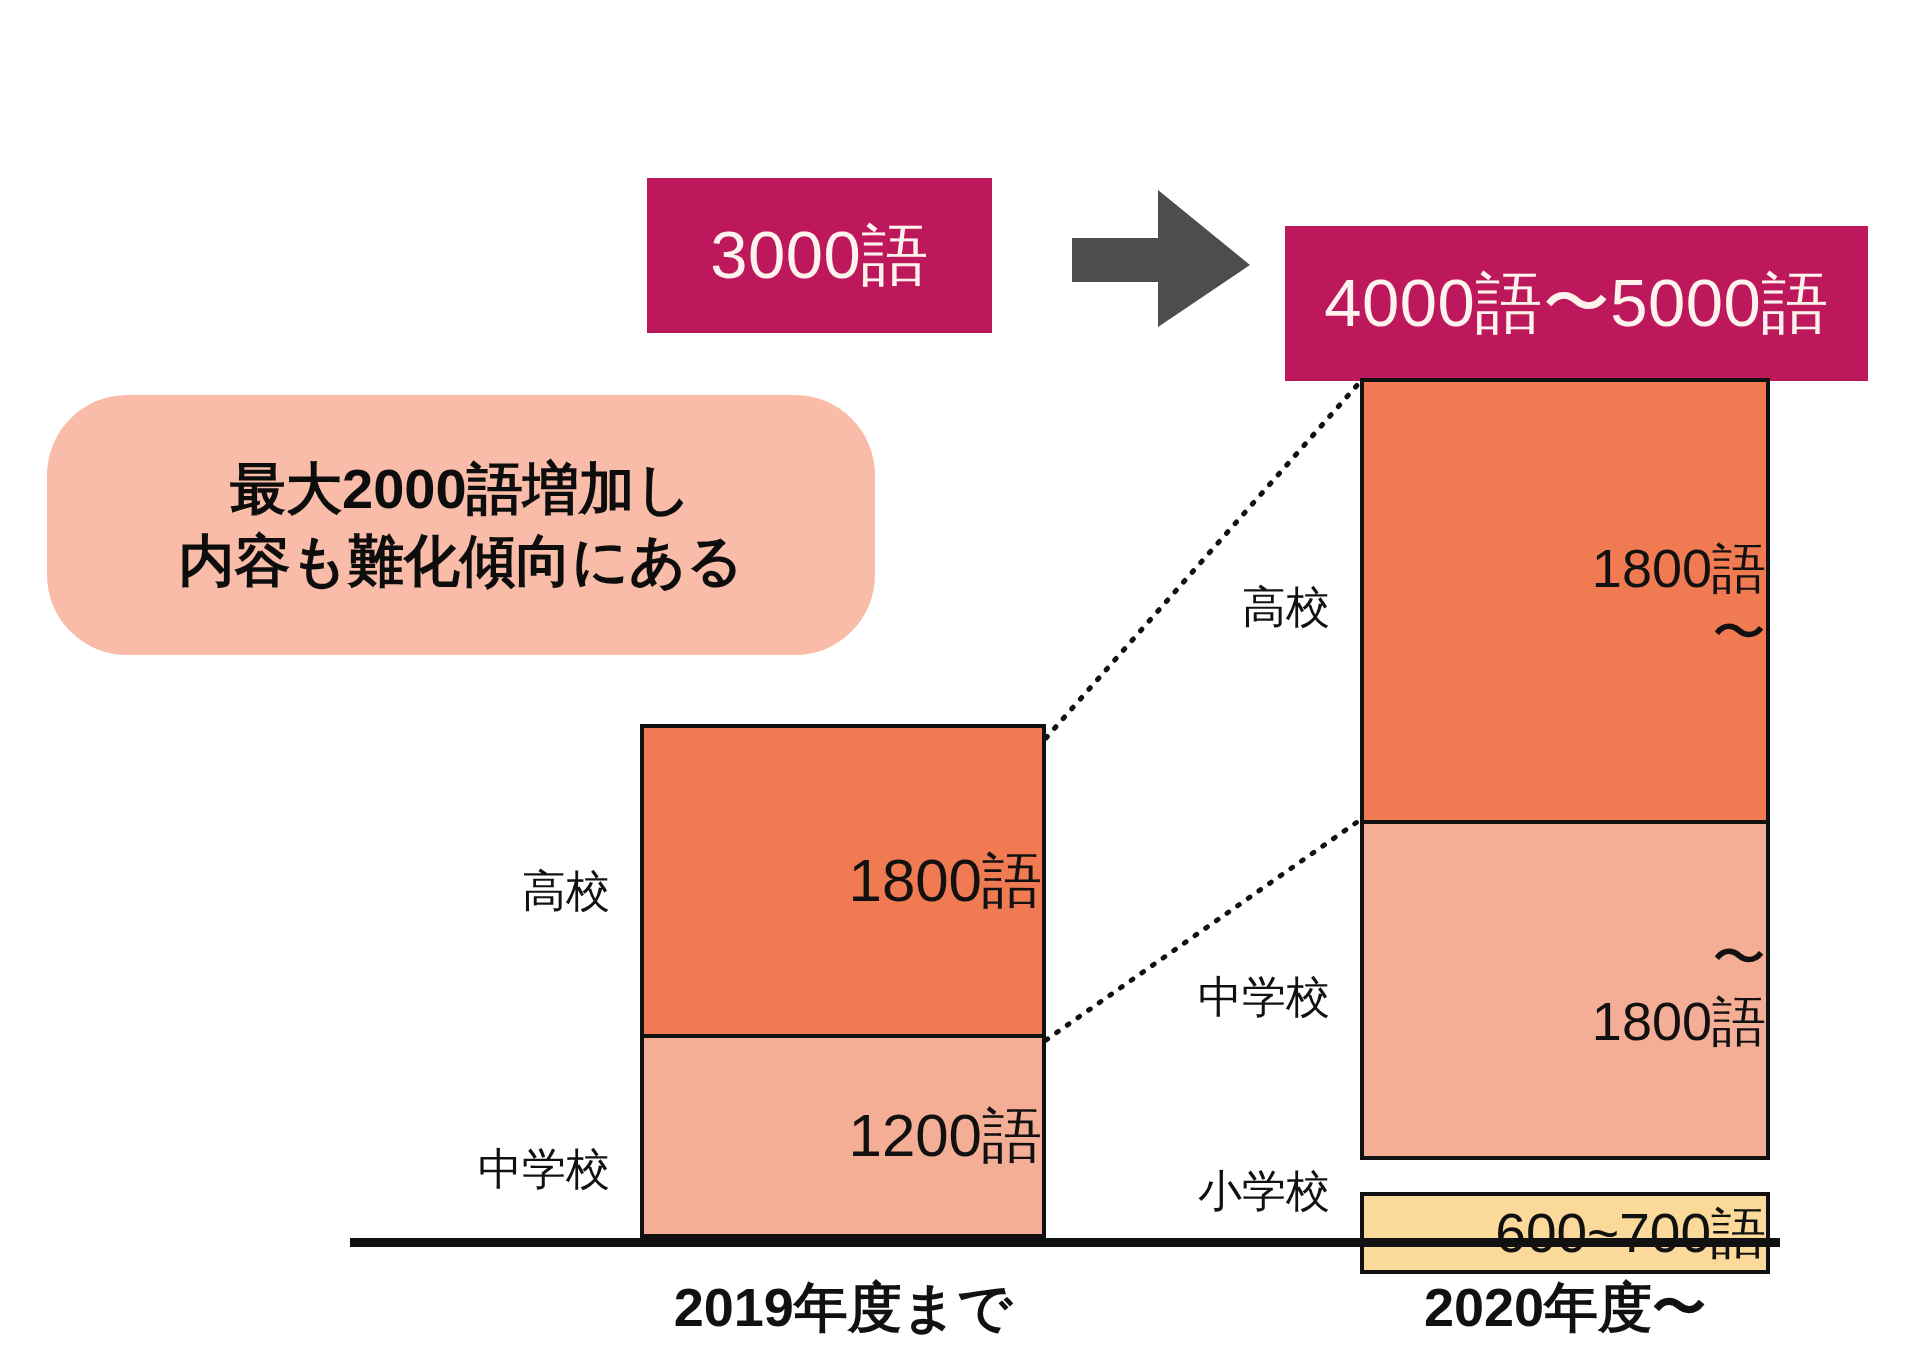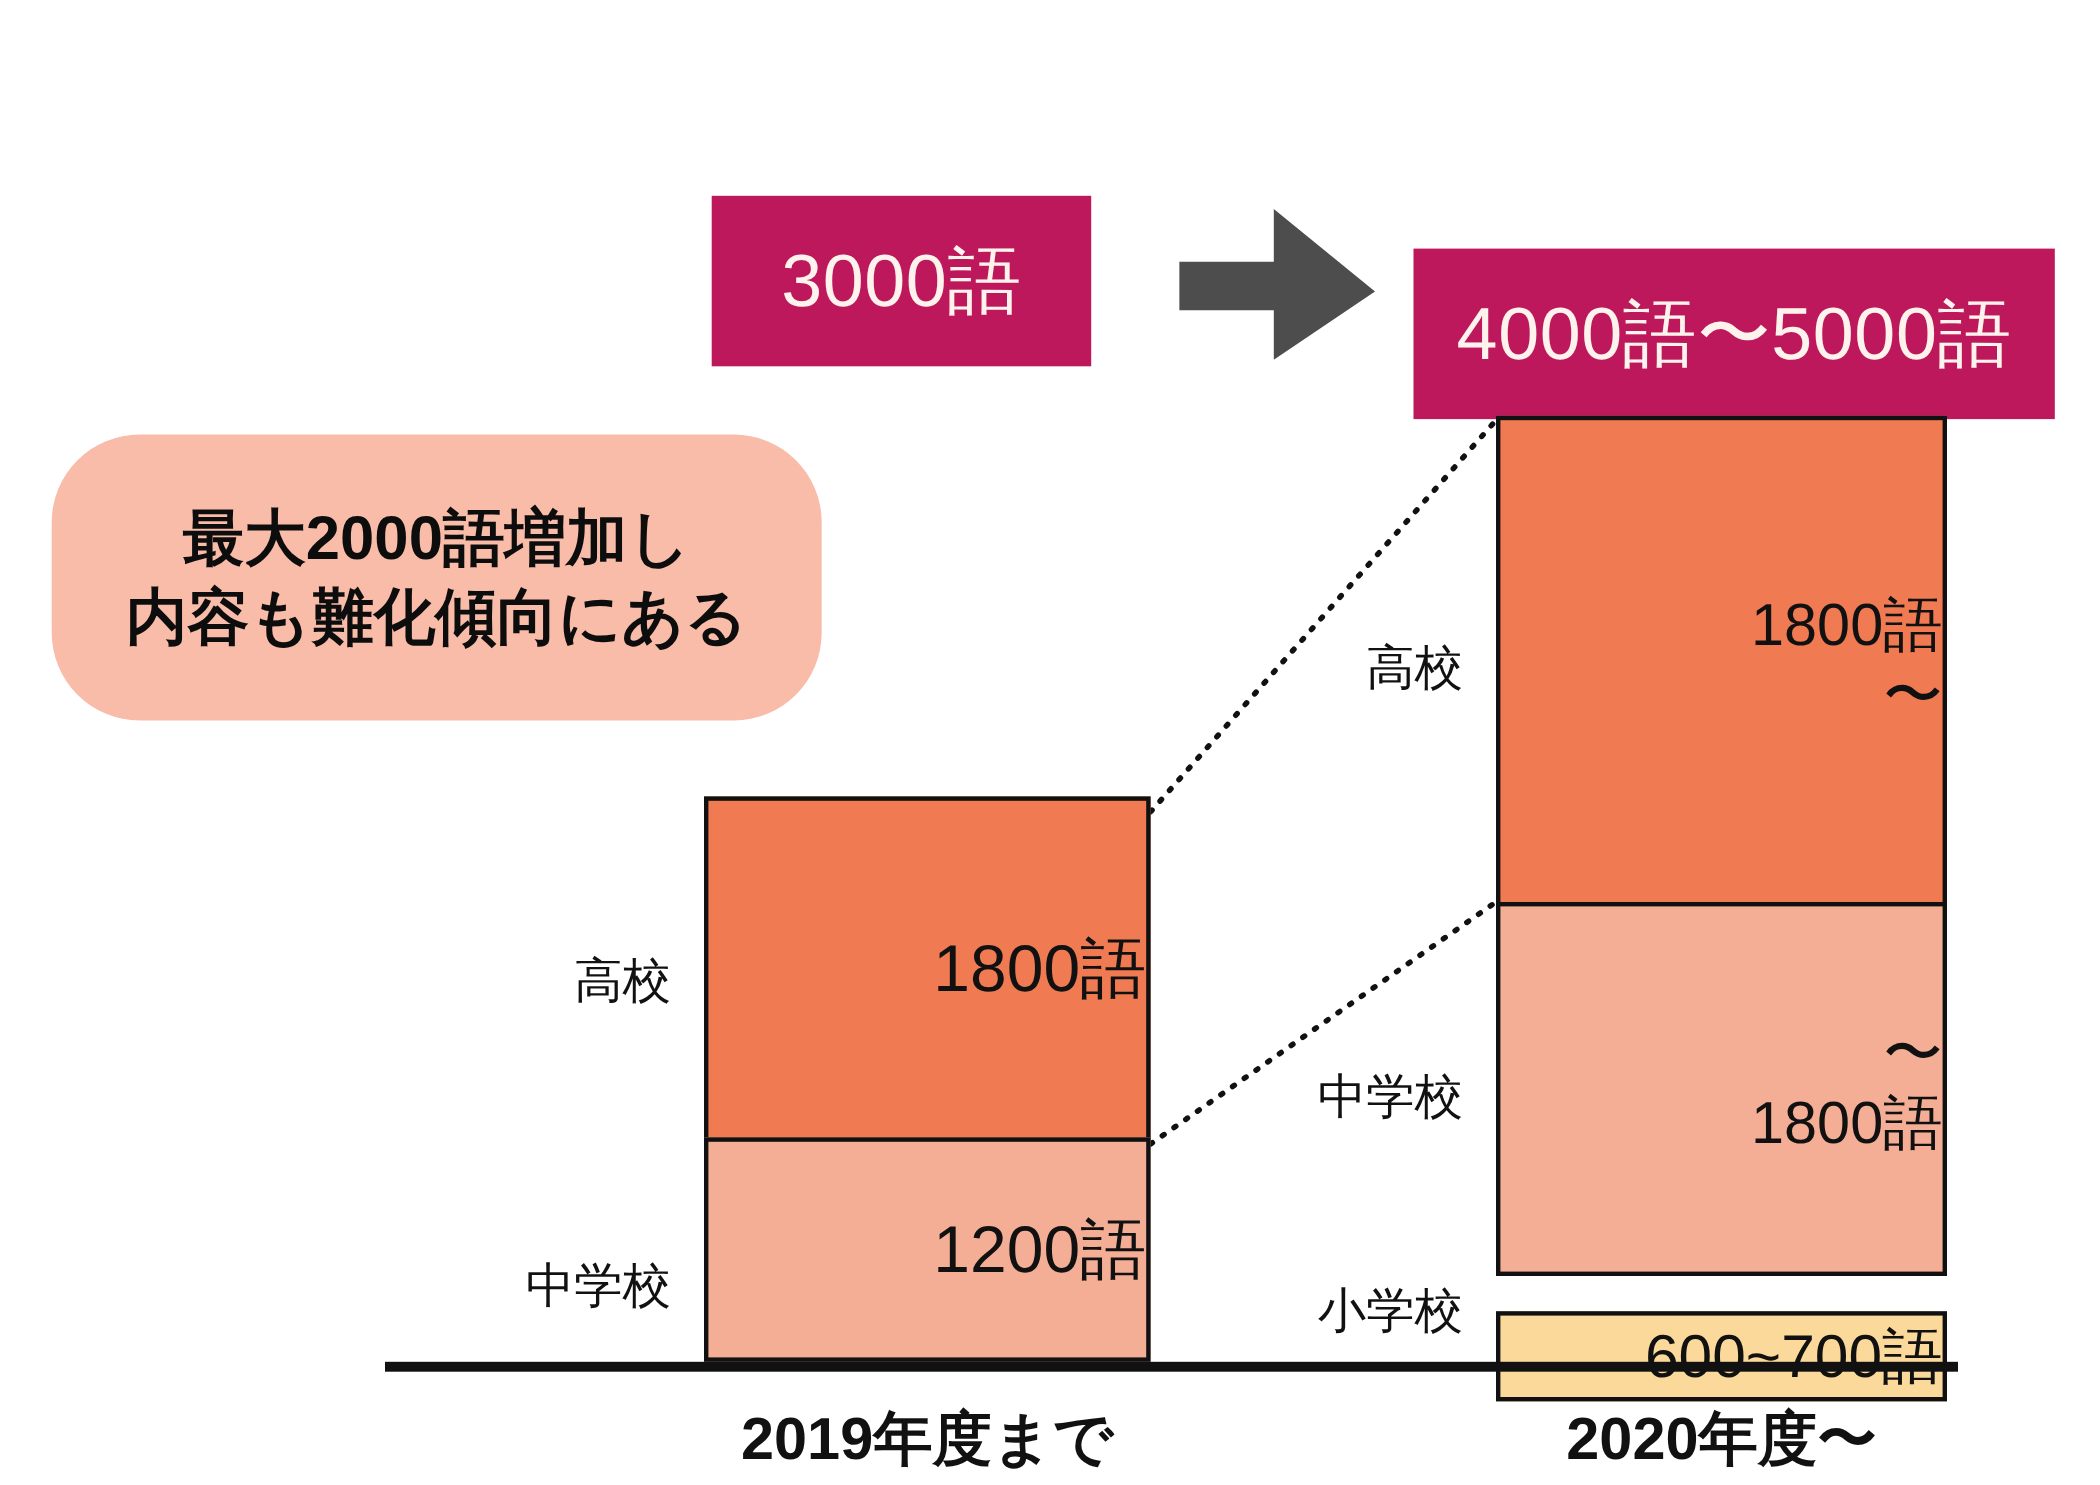--- a/index.html
+++ b/index.html
@@ -54,21 +54,21 @@
     top: 190px;
     width: 178px;
     height: 137px;
   }
 
   
   #callout {
     position: absolute;
     left: 47px;
     top: 395px;
-    width: 700px;
+    width: 828px;
     height: 260px;
     background: #F8BCA8;
     border-radius: 80px;
     display: flex;
     flex-direction: column;
     align-items: center;
     justify-content: center;
     box-sizing: border-box;
   }
   #callout .line {

